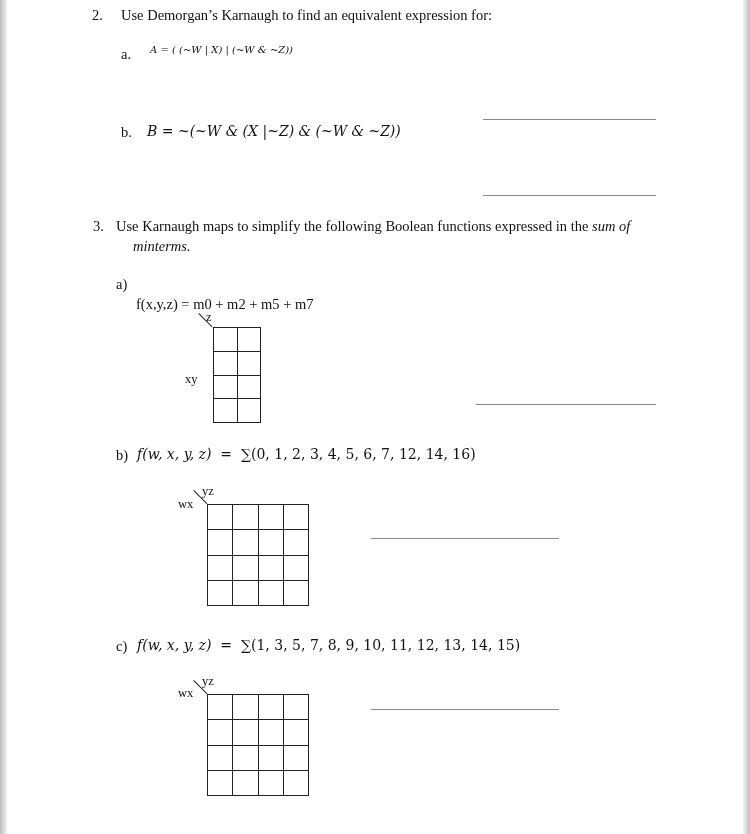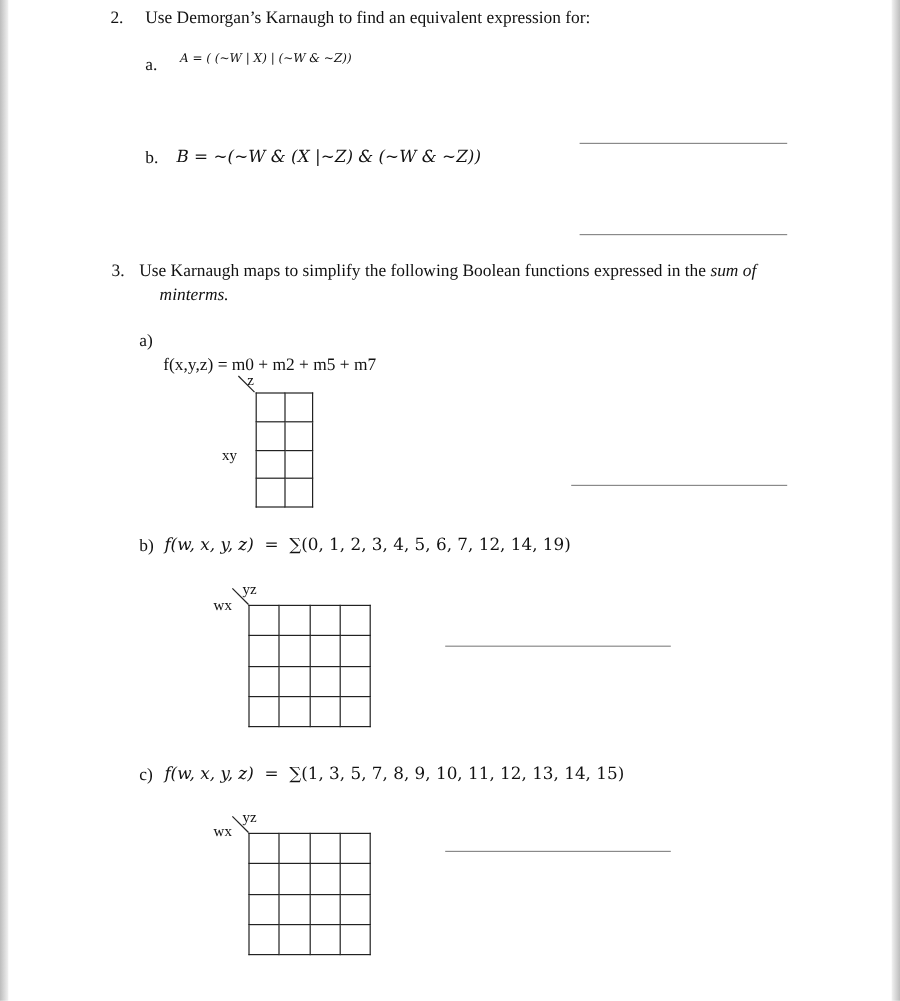--- a/index.html
+++ b/index.html
@@ -84,21 +84,21 @@
   <tr>
         <td></td>
         <td></td>
       </tr>
 </tbody>
   </table>
 
 <div class="answer-line" style="left:476px; top:404px; width:180px;"></div>
 
 <span class="abs txt" style="left:116px; top:447px;">b)</span>
-<span class="abs math" style="left:137px; top:446px;"><i>f(w, x, y, z)</i>&nbsp;&nbsp;<span>=</span>&nbsp;&nbsp;<span>∑(0, 1, 2, 3, 4, 5, 6, 7, 12, 14, 19)</span></span>
+<span class="abs math" style="left:137px; top:446px;"><i>f(w, x, y, z)</i>&nbsp;&nbsp;<span>=</span>&nbsp;&nbsp;<span>∑(0, 1, 2, 3, 4, 5, 6, 7, 12, 14, 16)</span></span>
 
 <span class="abs txt var-label" style="left:202px; top:484px;">yz</span>
 <span class="abs txt var-label" style="left:178px; top:497px;">wx</span>
 <div class="diag" style="left:194px; top:490px; width:19px; transform:rotate(45deg);"></div>
 <table class="kmap kmap-4" style="left:207px; top:504px;">
   <tbody>
       <tr>
         <td></td>
         <td></td>
         <td></td>

